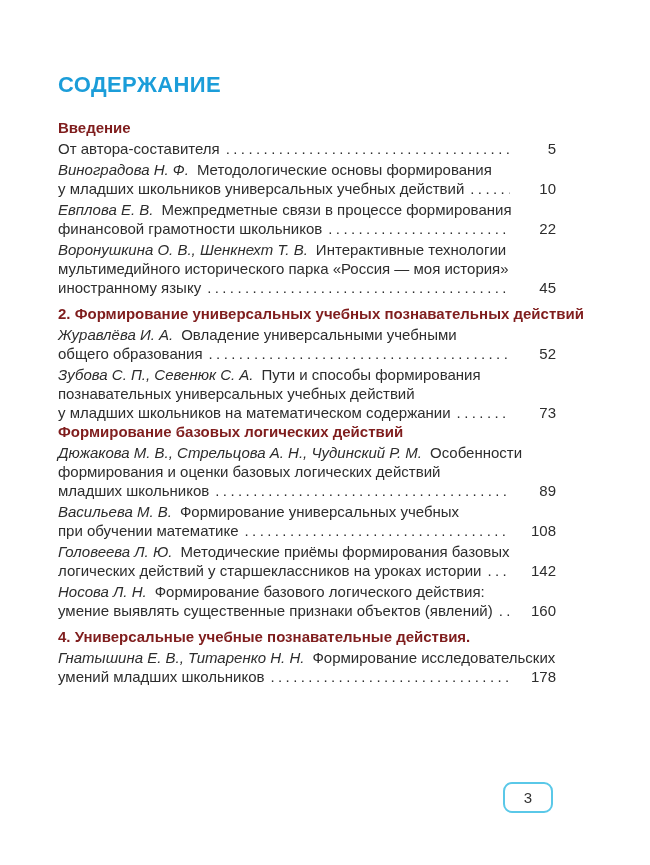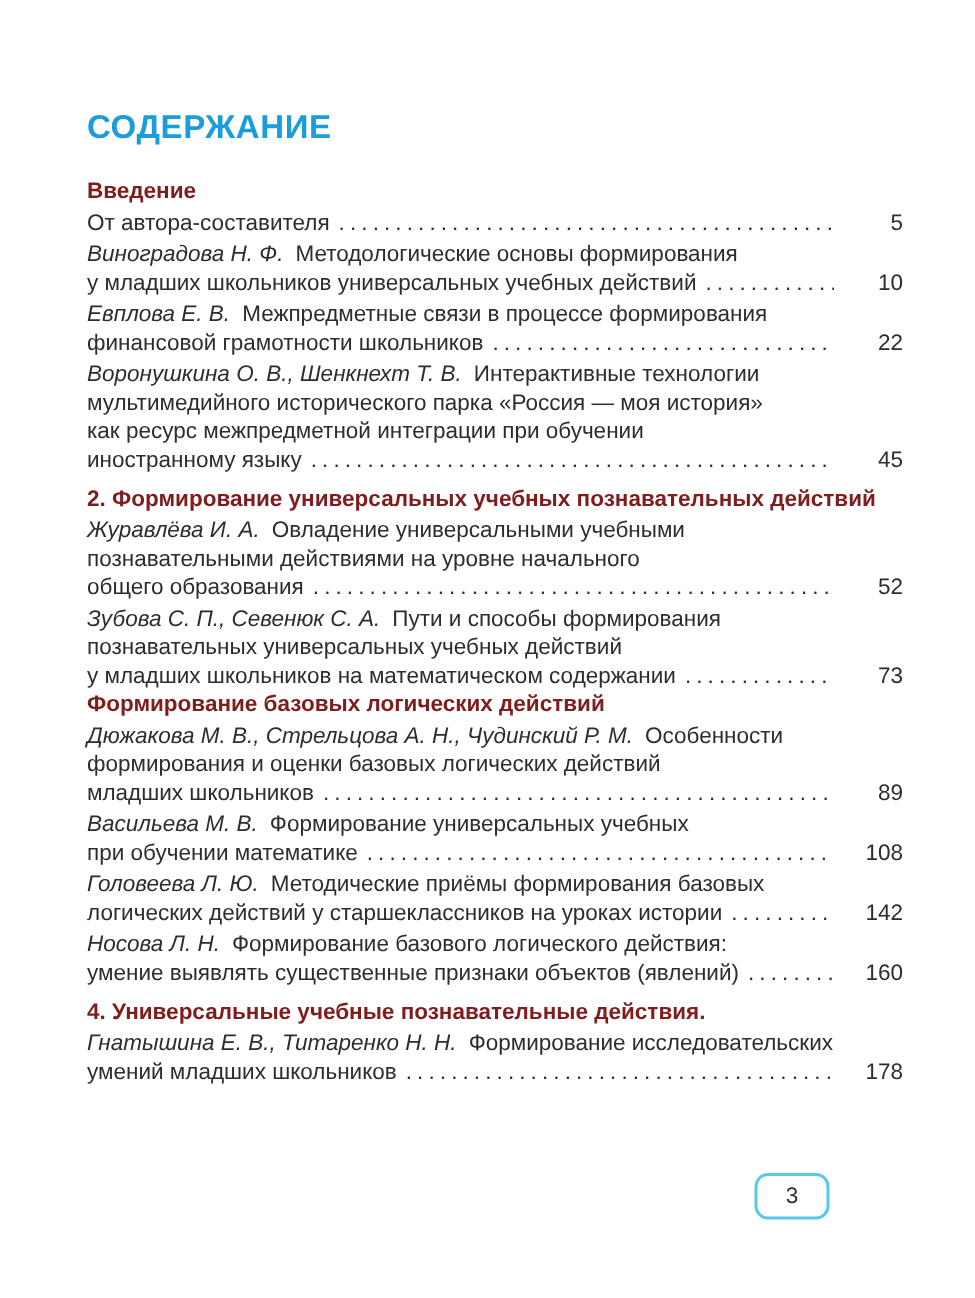--- a/index.html
+++ b/index.html
@@ -2,21 +2,21 @@
 <html><head>
 <meta charset="utf-8">
 <style>
   html, body { margin: 0; padding: 0; background: #ffffff; }
   .page {
     position: relative;
     width: 650px;
     height: 865px;
     box-sizing: border-box;
     background: #ffffff;
-    padding: 73px 48px 0 58px;
+    padding: 73px 94px 0 58px;
     font-family: "Liberation Sans", "DejaVu Sans", sans-serif;
     color: #2d2d2d;
     overflow: hidden;
   }
   .title {
     margin: 0 0 21px 0;
     font-size: 22px;
     line-height: 24px;
     font-weight: 700;
     letter-spacing: 0.4px;
@@ -108,37 +108,31 @@
           </div>
         </div>
         <div class="toc-entry">
           <div class="toc-line">
             <span class="line-text"><i class="authors">Воронушкина О. В., Шенкнехт Т. В.</i>Интерактивные технологии</span>
           </div>
           <div class="toc-line">
             <span class="line-text">мультимедийного исторического парка «Россия — моя история»</span>
           </div>
           <div class="toc-line">
-            <span class="line-text">как ресурс межпредметной интеграции при обучении</span>
-          </div>
-          <div class="toc-line">
             <span class="line-text">иностранному языку</span>
             <span class="leader" aria-hidden="true">............................................................................................................................................</span>
             <span class="pagenum">45</span>
           </div>
         </div>
       </div>
       <div class="toc-section">
         <div class="section-heading first-line">2. Формирование универсальных учебных познавательных действий</div>
         <div class="toc-entry">
           <div class="toc-line">
             <span class="line-text"><i class="authors">Журавлёва И. А.</i>Овладение универсальными учебными</span>
-          </div>
-          <div class="toc-line">
-            <span class="line-text">познавательными действиями на уровне начального</span>
           </div>
           <div class="toc-line">
             <span class="line-text">общего образования</span>
             <span class="leader" aria-hidden="true">............................................................................................................................................</span>
             <span class="pagenum">52</span>
           </div>
         </div>
         <div class="toc-entry">
           <div class="toc-line">
             <span class="line-text"><i class="authors">Зубова С. П., Севенюк С. А.</i>Пути и способы формирования</span>

